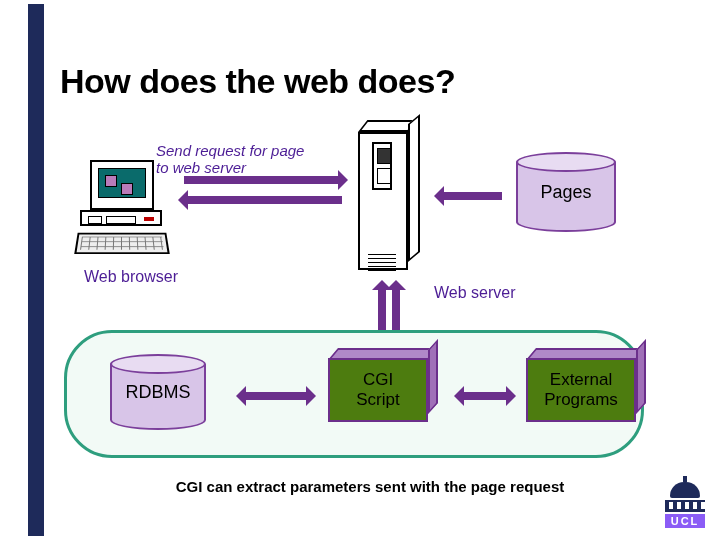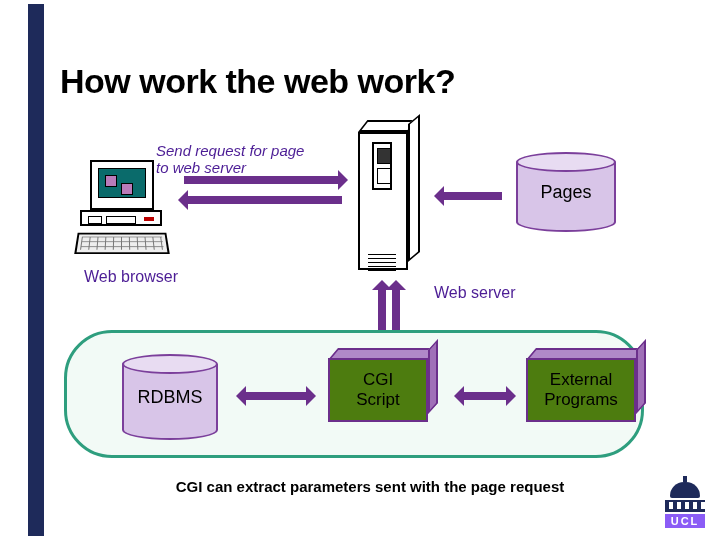--- a/index.html
+++ b/index.html
@@ -255,21 +255,21 @@
     background:#8b5cf6; color:#fff;
     font-size:11px; font-weight:bold; letter-spacing:2px;
     padding:1px 6px;
   }
 </style>
 </head>
 <body>
 
 <div class="side-bar"></div>
 
-<h1 class="title">How work the web work?</h1>
+<h1 class="title">How does the web does?</h1>
 
 <div class="stage">
 
   <div class="label italic" style="left:96px; top:22px; width:180px; line-height:1.15; white-space:pre-line;">Send request for page
 to web server</div>
 
   <div class="computer">
     <div class="monitor">
         <div class="screen"></div>
       </div>
@@ -300,21 +300,21 @@
       <div class="mid"></div>
       <div class="top"></div>
     <div class="txt">Pages</div>
   </div>
 
   <div class="varrow both" style="left:318px; top:166px; height:50px;"></div>
   <div class="varrow both" style="left:332px; top:166px; height:50px;"></div>
 
   <div class="group"></div>
 
-  <div class="cyl" style="left:62px; top:234px; width:96px; height:86px;">
+  <div class="cyl" style="left:50px; top:234px; width:96px; height:76px;">
     <div class="bot"></div>
       <div class="mid"></div>
       <div class="top"></div>
     <div class="txt">RDBMS</div>
   </div>
 
   <div class="arrow both" style="left:182px; top:272px; width:68px;"></div>
 
   <div class="box3d" style="left:268px; top:228px;">
     <div class="topf"></div>

